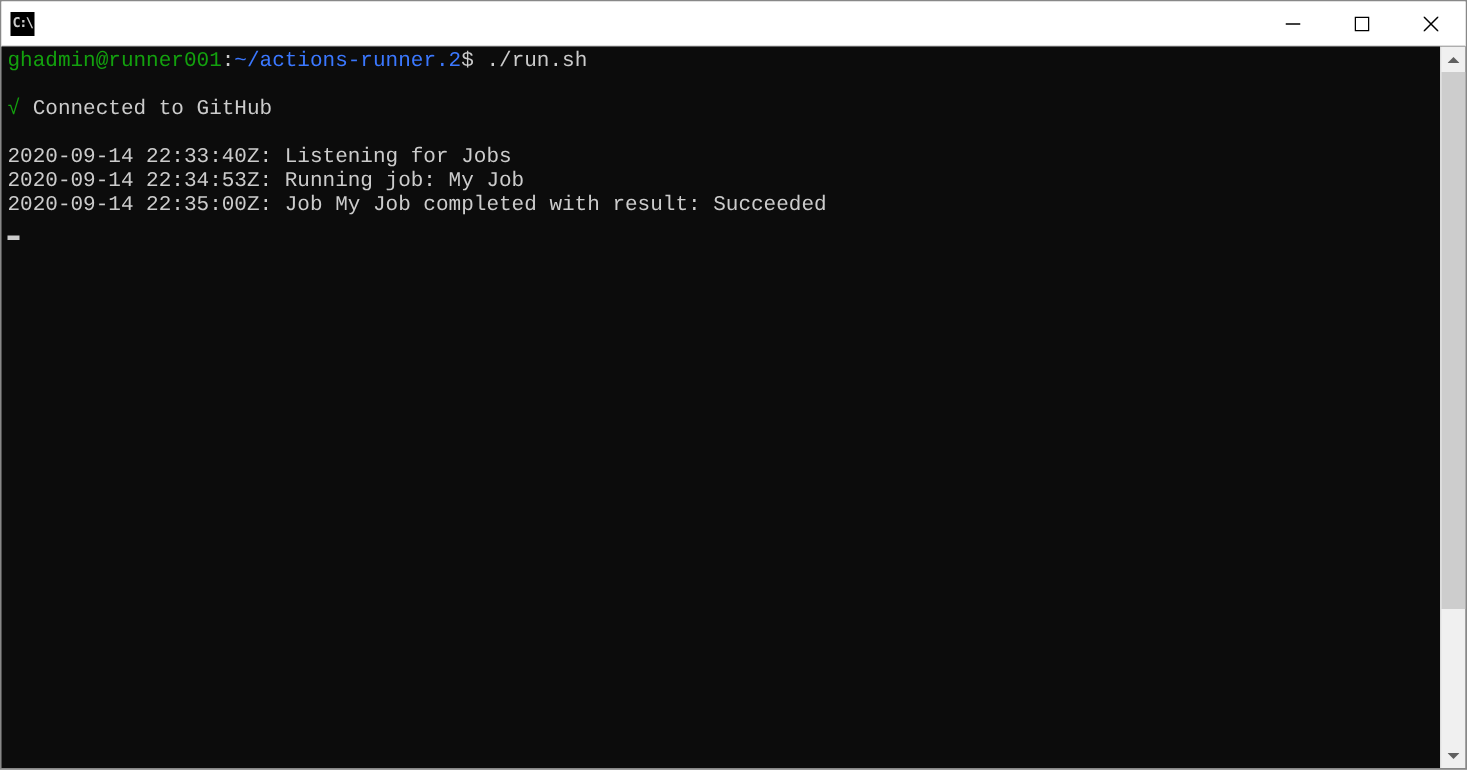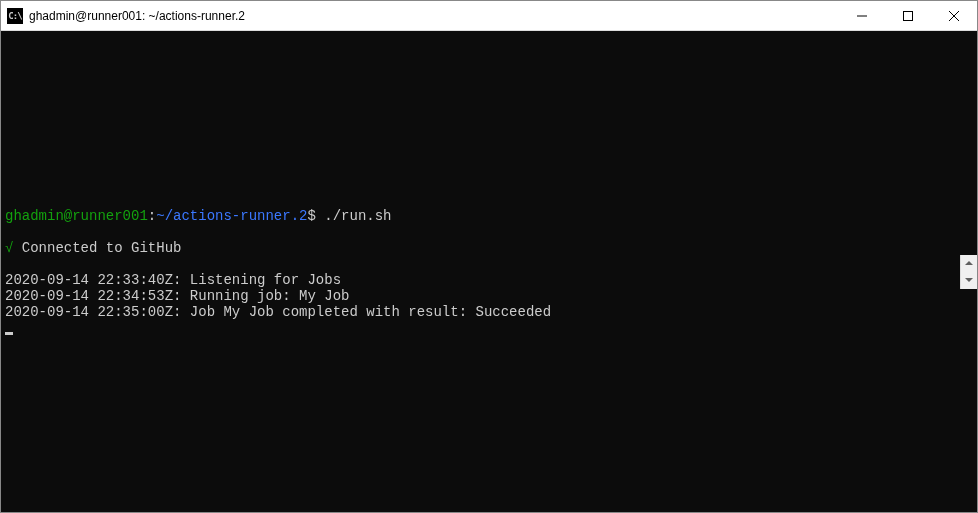--- a/index.html
+++ b/index.html
@@ -68,21 +68,20 @@
     }
     .window-control svg {
       width: 10px;
       height: 10px;
     }
     .terminal-container {
       flex: 1;
       display: flex;
       background: #0c0c0c;
       overflow: hidden;
-      align-items: center;
     }
     .terminal {
       flex: 1;
       background: #0c0c0c;
       color: #ccc;
       font-family: Consolas, "Courier New", monospace;
       font-size: 14px;
       line-height: 16px;
       padding: 2px 4px;
       white-space: pre;
@@ -131,21 +130,20 @@
       margin-bottom: 1px;
     }
   </style>
 </head>
 <body>
 
 <div class="window">
   <div class="titlebar">
     <div class="titlebar-left">
       <div class="window-icon">C:\</div>
-      <div class="window-title">ghadmin@runner001: ~/actions-runner.2</div>
     </div>
     <div class="window-controls">
       <div class="window-control">
         <svg viewBox="0 0 10 10">
             <line x1="0" y1="5" x2="10" y2="5" stroke="#000" stroke-width="1"></line>
           </svg>
       </div>
       <div class="window-control">
         <svg viewBox="0 0 10 10">
             <rect x="0.5" y="0.5" width="9" height="9" fill="none" stroke="#000" stroke-width="1"></rect>

